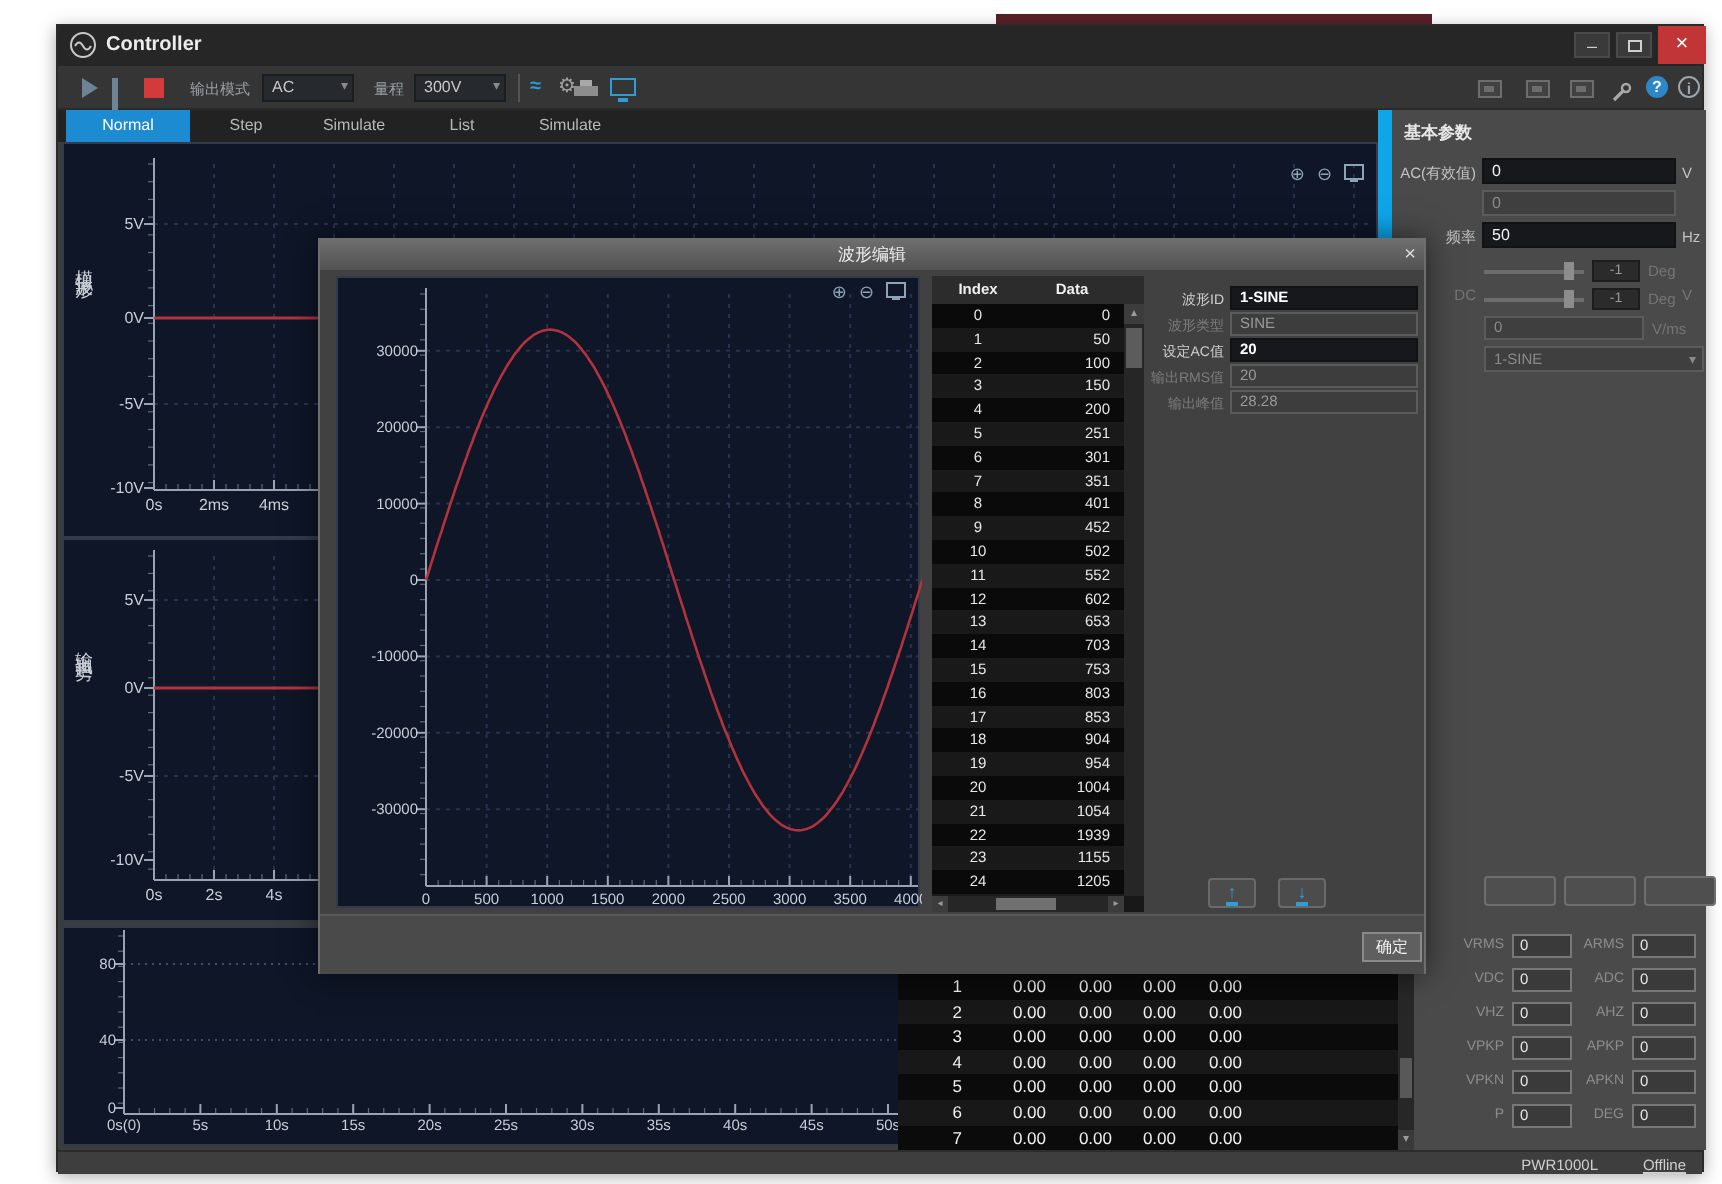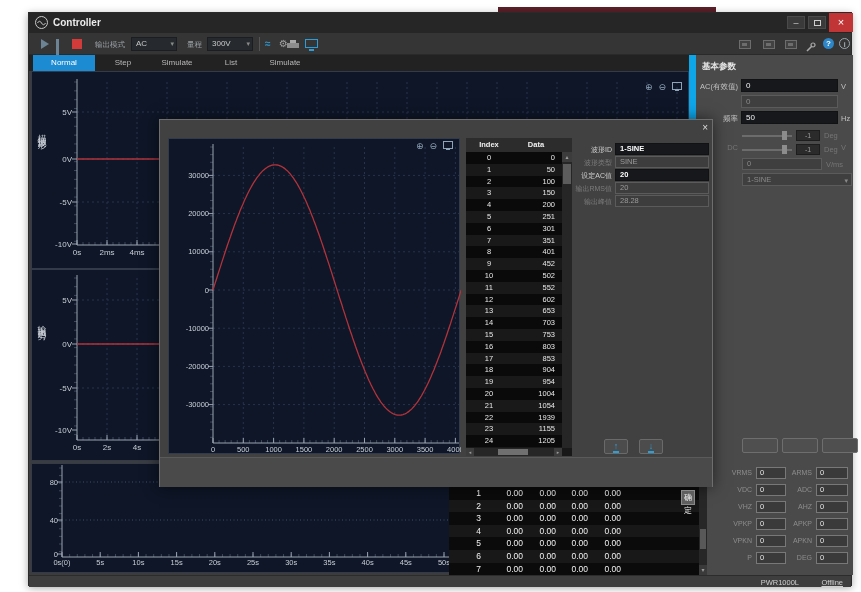--- a/index.html
+++ b/index.html
@@ -118,21 +118,21 @@
   .hscroll .sarr.r{right:0;}
   .hscroll .thumb{position:absolute;left:32px;top:1px;width:30px;height:6px;background:#707070;}
   .mfrow{position:absolute;left:398px;width:152px;height:12px;}
   .mflabel{position:absolute;left:0;width:54px;text-align:right;font-size:7px;color:#cfcfcf;top:2px;}
   .mfbox{position:absolute;left:57px;top:0;width:94px;height:12px;background:#16181c;border:1px solid #101214;color:#ffffff;font-size:7.5px;font-weight:bold;line-height:10px;padding-left:4px;}
   .mfrow.dim .mflabel{color:#7c7c7c;}
   .mfrow.dim .mfbox{background:#3d3d3d;border-color:#5b5b5b;color:#9a9a9a;font-weight:normal;}
   .iobtn{position:absolute;top:319px;width:24px;height:15px;background:#4c4c4c;border:1px solid #6a6a6a;border-radius:2px;text-align:center;font-size:9px;font-weight:bold;color:#2d9fd8;line-height:13px;}
   .iobtn span{border-bottom:2px solid #2d9fd8;padding:0 1px;}
   .mbottom{position:absolute;left:0;top:337px;width:100%;height:30px;background:#4a4a4a;border-top:1px solid #5a5a5a;}
-  .okbtn{position:absolute;left:521px;top:346px;width:14px;height:15px;background:#5f5f5f;border:1px solid #8a8a8a;color:#f0f0f0;font-size:8px;text-align:center;line-height:13px;margin-top:24px;}
+  .okbtn{position:absolute;left:521px;top:346px;width:30px;height:15px;background:#5f5f5f;border:1px solid #8a8a8a;color:#f0f0f0;font-size:8px;text-align:center;line-height:13px;}
   
   .statusbar{position:absolute;left:0;top:562px;width:100%;height:12px;background:#3e3e3e;border-top:1px solid #2c2c2c;z-index:6;}
   .statusbar .dev{position:absolute;right:52px;top:2px;font-size:7.5px;color:#cfcfcf;}
   .statusbar .state{position:absolute;right:8px;top:2px;font-size:7.5px;color:#cfcfcf;text-decoration:underline;}
 </style>
 </head>
 <body>
 
 <div class="strip"></div>
 
@@ -794,20 +794,23 @@
         <div class="mrow" style="top:497px">
           <span class="mlabel1">P</span>
           <div class="mbox1">0</div>
           <span class="mlabel2">DEG</span>
           <div class="mbox2">0</div>
         </div>
       </div>
   </div>
 
   <div class="modal">
+    <div class="mtitle">
+      <span>波形编辑</span>
+    </div>
     <span class="mclose">×</span>
     <div class="mchart" id="mc">
       <div class="cornericons" style="top:2px">
         <span class="zico">⊕</span>
         <span class="zico">⊖</span>
         <span class="mini-screen"></span>
       </div>
     <svg width="292" height="316">
           <line x1="74.3" y1="8" x2="74.3" y2="304" class="gr"></line>
           <line x1="104.6" y1="8" x2="104.6" y2="304" class="gr"></line>

